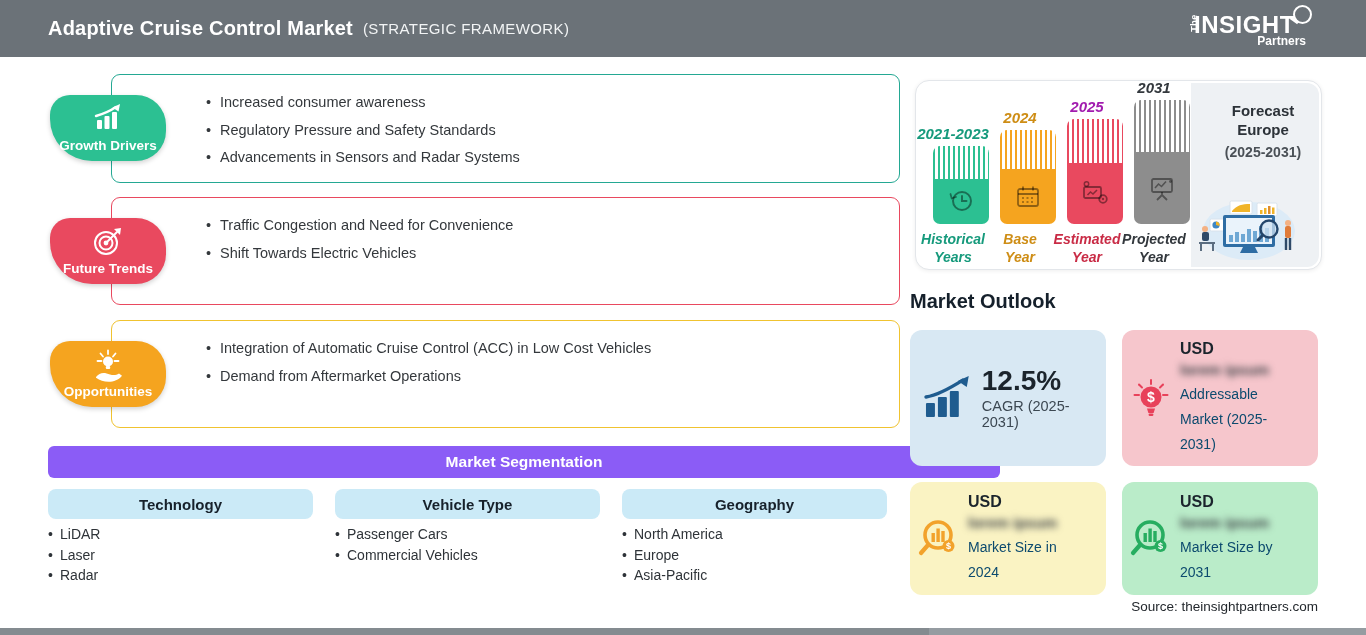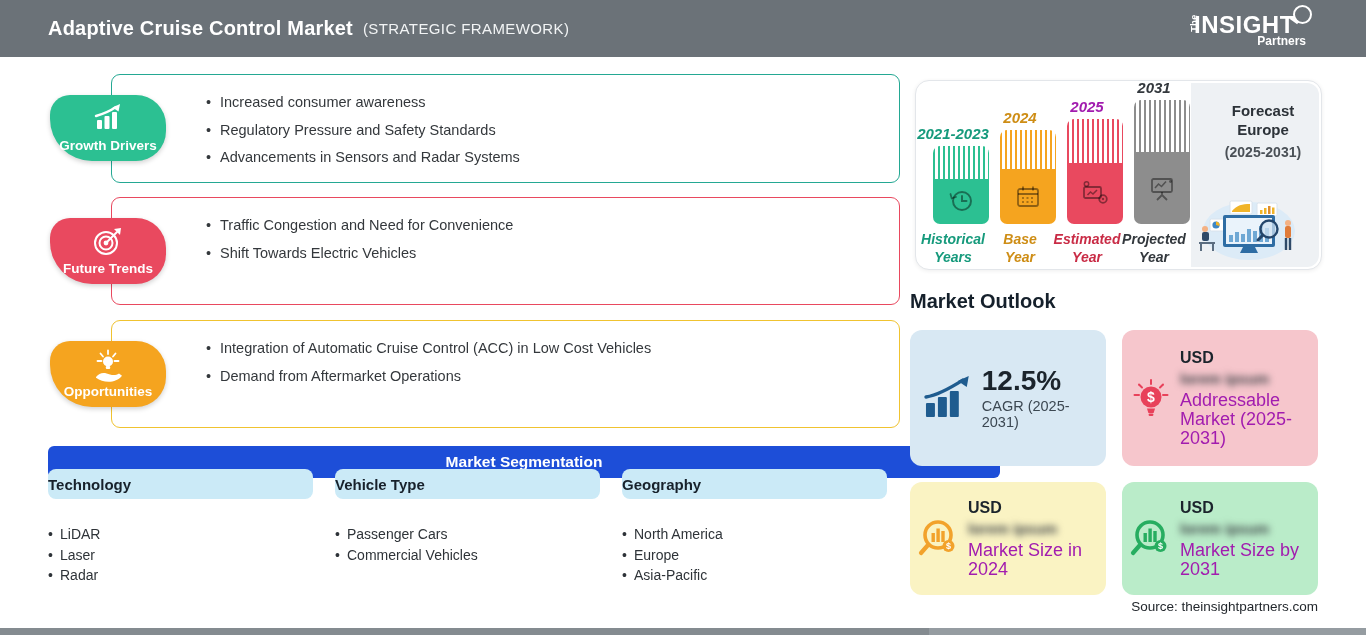--- a/index.html
+++ b/index.html
@@ -27,25 +27,25 @@
   .fbox ul{margin:0;padding:14px 0 0 94px;list-style:none;}
   .fbox li{position:relative;font-size:14.5px;color:#34383c;line-height:27.5px;padding-left:14px;}
   .fbox li::before{content:"•";position:absolute;left:0;color:#34383c;}
   .badge{position:absolute;left:50px;width:116px;height:66px;border-radius:20px 30px 30px 42px;
          box-shadow:0 2px 5px rgba(0,0,0,.18);display:flex;flex-direction:column;
          align-items:center;justify-content:flex-end;padding-bottom:8px;box-sizing:border-box;z-index:2;}
   .badge-label{color:#fff;font-size:13.5px;font-weight:bold;white-space:nowrap;}
   .badge-ico{position:absolute;top:8px;left:0;right:0;display:flex;justify-content:center;}
 
   
-  .segbar{position:absolute;left:48px;top:446px;width:952px;height:32px;background:#1d4ed8;
+  .segbar{position:absolute;left:48px;top:446px;width:952px;height:32px;background:#8b5cf6;
           border-radius:6px;display:flex;align-items:center;justify-content:center;}
   .segbar span{color:#fff;font-weight:bold;font-size:15.5px;}
-  .pill{position:absolute;top:469px;height:30px;background:#cbeaf7;border-radius:8px;
-        display:flex;align-items:center;justify-content:flex-start;font-weight:bold;
+  .pill{position:absolute;top:489px;height:30px;background:#cbeaf7;border-radius:8px;
+        display:flex;align-items:center;justify-content:center;font-weight:bold;
         font-size:15px;color:#17212b;}
   .seglist{position:absolute;top:524px;margin:0;padding:0;list-style:none;}
   .seglist li{position:relative;font-size:14px;color:#2e3338;line-height:20.5px;padding-left:12px;}
   .seglist li::before{content:"•";position:absolute;left:0;color:#2e3338;}
 
   
   .tl-panel{position:absolute;left:915px;top:80px;width:405px;height:188px;background:#fff;
             border:1px solid #e3e6ea;border-radius:14px;box-shadow:0 1px 4px rgba(0,0,0,.07);}
   .tl-forecast{position:absolute;right:2px;top:2px;width:112px;height:184px;background:#eef1f4;
                border-radius:0 12px 12px 0;padding-left:16px;}
@@ -67,21 +67,21 @@
   .card{position:absolute;border-radius:12px;box-sizing:border-box;display:flex;align-items:center;}
   .card-r1{top:330px;height:136px;width:196px;}
   .card-r2{top:482px;height:113px;width:196px;}
   .cagr-inner{display:flex;align-items:center;gap:8px;padding-left:12px;}
   .cagr-val{font-size:28px;font-weight:bold;color:#1b242c;line-height:30px;}
   .cagr-lbl{font-size:14.5px;color:#3c4852;margin-top:2px;}
   .usd-ico{flex:0 0 58px;display:flex;justify-content:center;}
   .usd-txt{width:122px;}
   .usd-cur{font-size:16px;font-weight:bold;color:#1b242c;}
   .usd-blur{font-size:15px;font-weight:bold;color:#3a3f44;filter:blur(3.5px);margin:3px 0 4px;}
-  .usd-lbl{font-size:18px;color:#a21caf;line-height:19px;}
+  .usd-lbl{font-size:14px;color:#0c4a6e;line-height:25px;}
   .src{position:absolute;right:48px;top:599px;font-size:13.5px;color:#23282d;}
 
   
   .foot{position:absolute;left:0;bottom:0;width:1366px;height:7px;
         background:linear-gradient(to right,#848b90 0 68%,#959ca1 68% 100%);}
 </style>
 </head>
 <body>
 
 <div class="stage">

